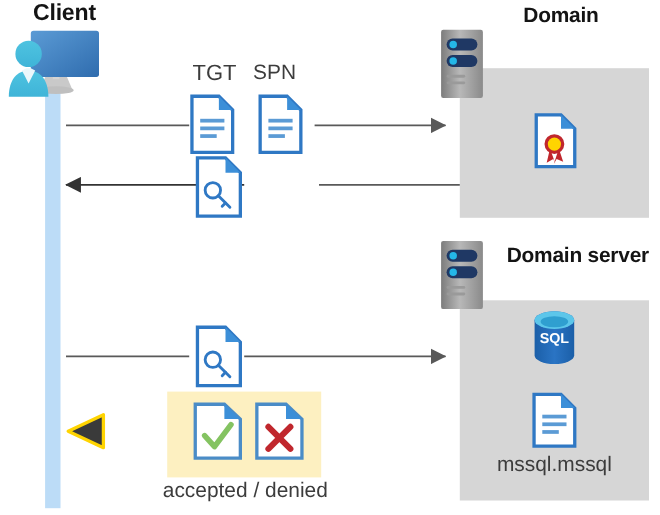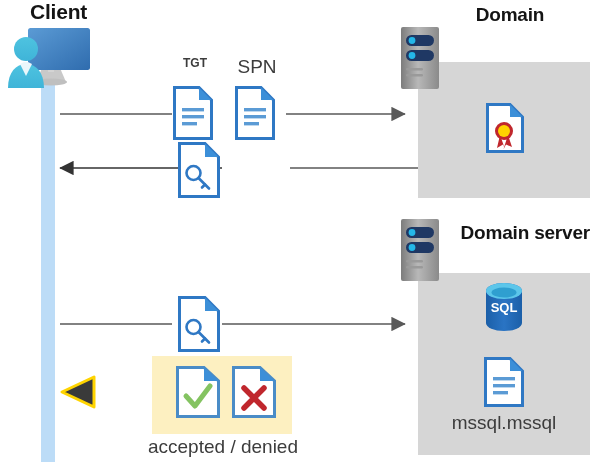--- a/index.html
+++ b/index.html
@@ -22,22 +22,22 @@
   .lbl-dc{
     left:430px;top:2px;width:160px;
     font-size:19px;font-weight:bold;color:#141414;
     text-align:center;line-height:25px;letter-spacing:-0.2px;
   }
   .lbl-linux{
     left:430px;top:222px;width:160px;
     font-size:19px;font-weight:bold;color:#141414;
     text-align:right;letter-spacing:-0.2px;
   }
-  .lbl-tgt{left:170px;top:56px;width:50px;text-align:center;font-size:12px;color:#3c3c3c;font-weight:bold;}
-  .lbl-spn{left:230px;top:56px;width:54px;text-align:center;font-size:19px;color:#3c3c3c;}
+  .lbl-tgt{left:170px;top:56px;width:50px;text-align:center;font-size:20px;color:#3c3c3c;}
+  .lbl-spn{left:230px;top:56px;width:54px;font-size:19px;color:#3c3c3c;}
   .lbl-keytab{left:418px;top:412px;width:172px;text-align:center;font-size:19px;color:#3c3c3c;}
   .lbl-accepted{left:120px;top:436px;width:206px;text-align:center;font-size:19px;color:#3c3c3c;}
 
   
   .client-bar{left:41px;top:76px;width:14px;height:386px;background:#bcdcf7;}
   .gray-box{background:#d6d6d6;}
   .box-dc{left:418px;top:62px;width:172px;height:136px;}
   .box-linux{left:418px;top:273px;width:172px;height:182px;}
   .yellow-hl{left:152px;top:356px;width:140px;height:78px;background:#fdf0c1;}
 

